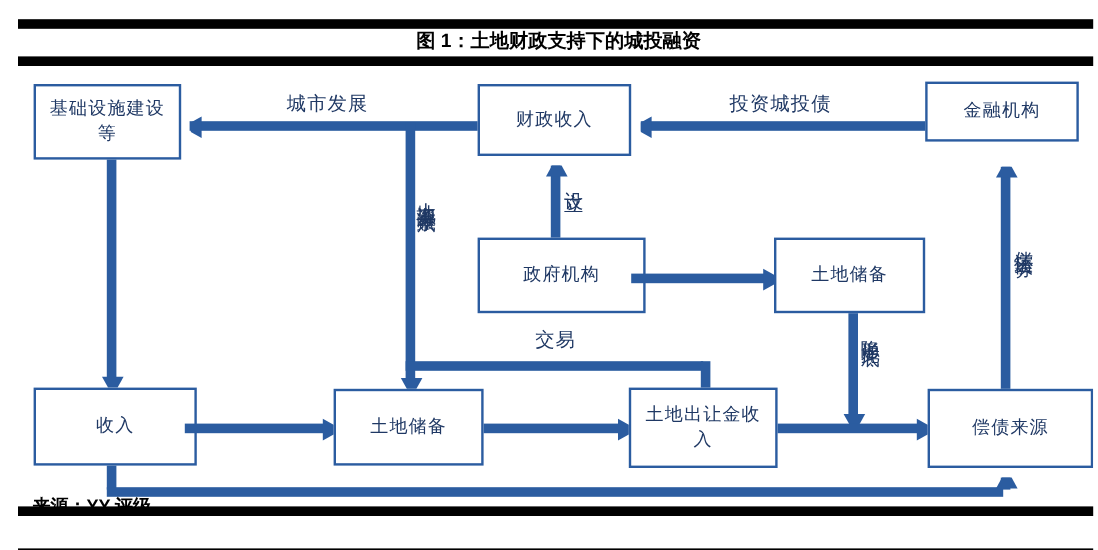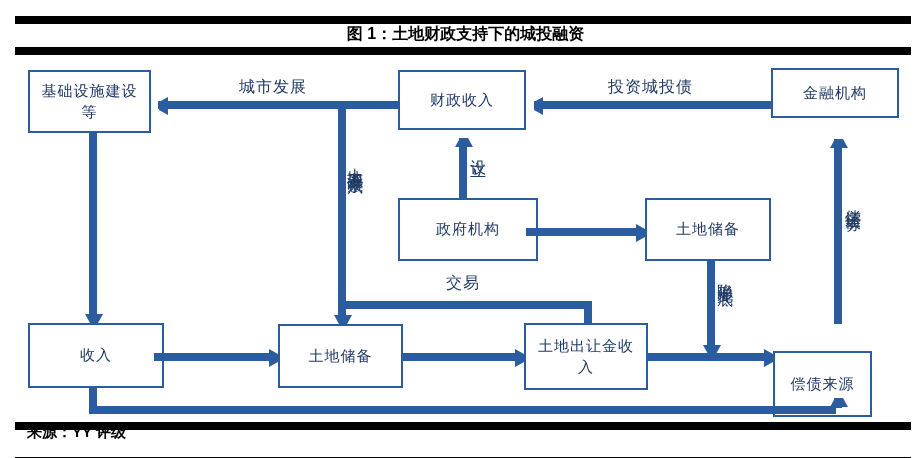--- a/index.html
+++ b/index.html
@@ -13,21 +13,21 @@
   #stage{
     position:relative;width:915px;height:458px;background:#ffffff;overflow:hidden;
   }
   .rule{position:absolute;background:var(--ink);}
   .title{
     position:absolute;left:0;top:12px;width:915px;text-align:center;
     font-weight:bold;font-size:16px;color:var(--ink);
     font-family:"Liberation Sans","DejaVu Sans",sans-serif;
   }
   .source{
-    position:absolute;left:15px;top:411px;
+    position:absolute;left:15px;top:401px;
     font-weight:bold;font-size:15px;color:var(--ink);
     font-family:"Liberation Sans","DejaVu Sans",sans-serif;
   }
   .box{
     position:absolute;border:2px solid var(--line);background:#ffffff;
     display:flex;align-items:center;justify-content:center;text-align:center;
     color:var(--text);font-size:15px;line-height:1.35;letter-spacing:1px;
     font-family:"Liberation Serif","DejaVu Serif",serif;
     padding:2px 10px;
   }
@@ -54,21 +54,21 @@
   <div class="rule" style="left:7px;top:39px;width:901px;height:2px;"></div>
 
   <div class="box" style="left:20px;top:62px;width:123px;height:63px;">基础设施建设等</div>
   <div class="box" style="left:390px;top:62px;width:128px;height:60px;">财政收入</div>
   <div class="box" style="left:763px;top:60px;width:128px;height:50px;">金融机构</div>
   <div class="box" style="left:390px;top:190px;width:140px;height:63px;">政府机构</div>
   <div class="box" style="left:637px;top:190px;width:126px;height:63px;">土地储备</div>
   <div class="box" style="left:20px;top:315px;width:136px;height:65px;">收入</div>
   <div class="box" style="left:516px;top:315px;width:124px;height:67px;">土地出让金收入</div>
   <div class="box" style="left:270px;top:316px;width:125px;height:64px;">土地储备</div>
-  <div class="box" style="left:765px;top:316px;width:99px;height:66px;margin-top:27px;">偿债来源</div>
+  <div class="box" style="left:765px;top:316px;width:138px;height:66px;">偿债来源</div>
 
   <div class="ln" style="left:150px;top:93px;width:240px;height:2px;"></div>
   <div class="ah left" style="left:143px;top:89px;"></div>
   <div class="lbl h" style="left:205px;top:65px;width:120px;">城市发展</div>
 
   <div class="ln" style="left:330px;top:94px;width:2px;height:213px;"></div>
   <div class="ah down" style="left:326px;top:307px;"></div>
   <div class="lbl v" style="left:334px;top:143px;">土地资源禀赋</div>
 
   <div class="ln" style="left:330px;top:293px;width:248px;height:2px;"></div>

